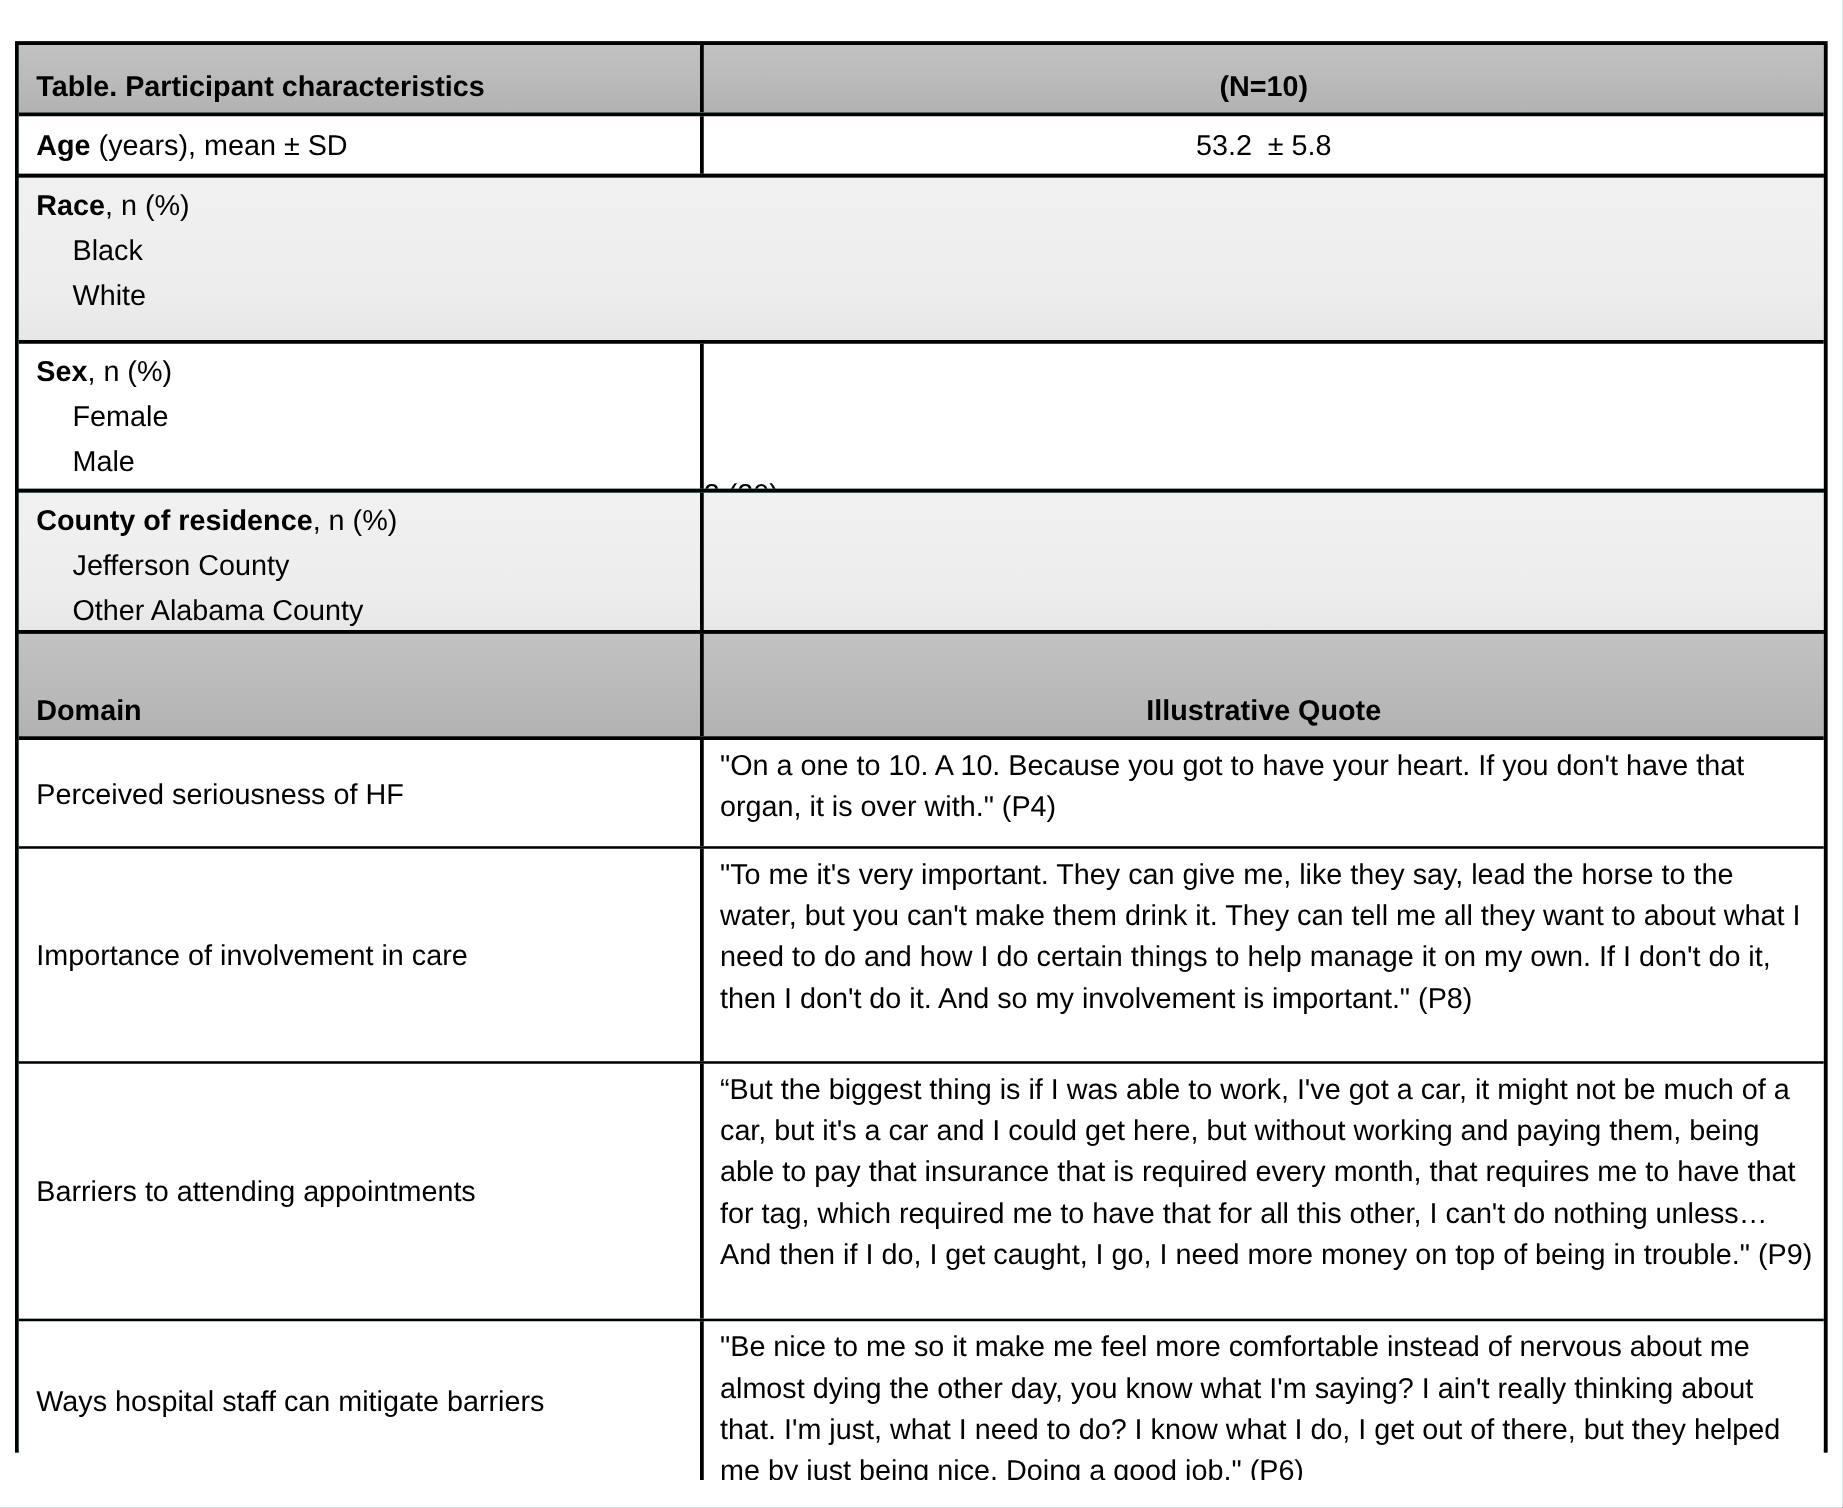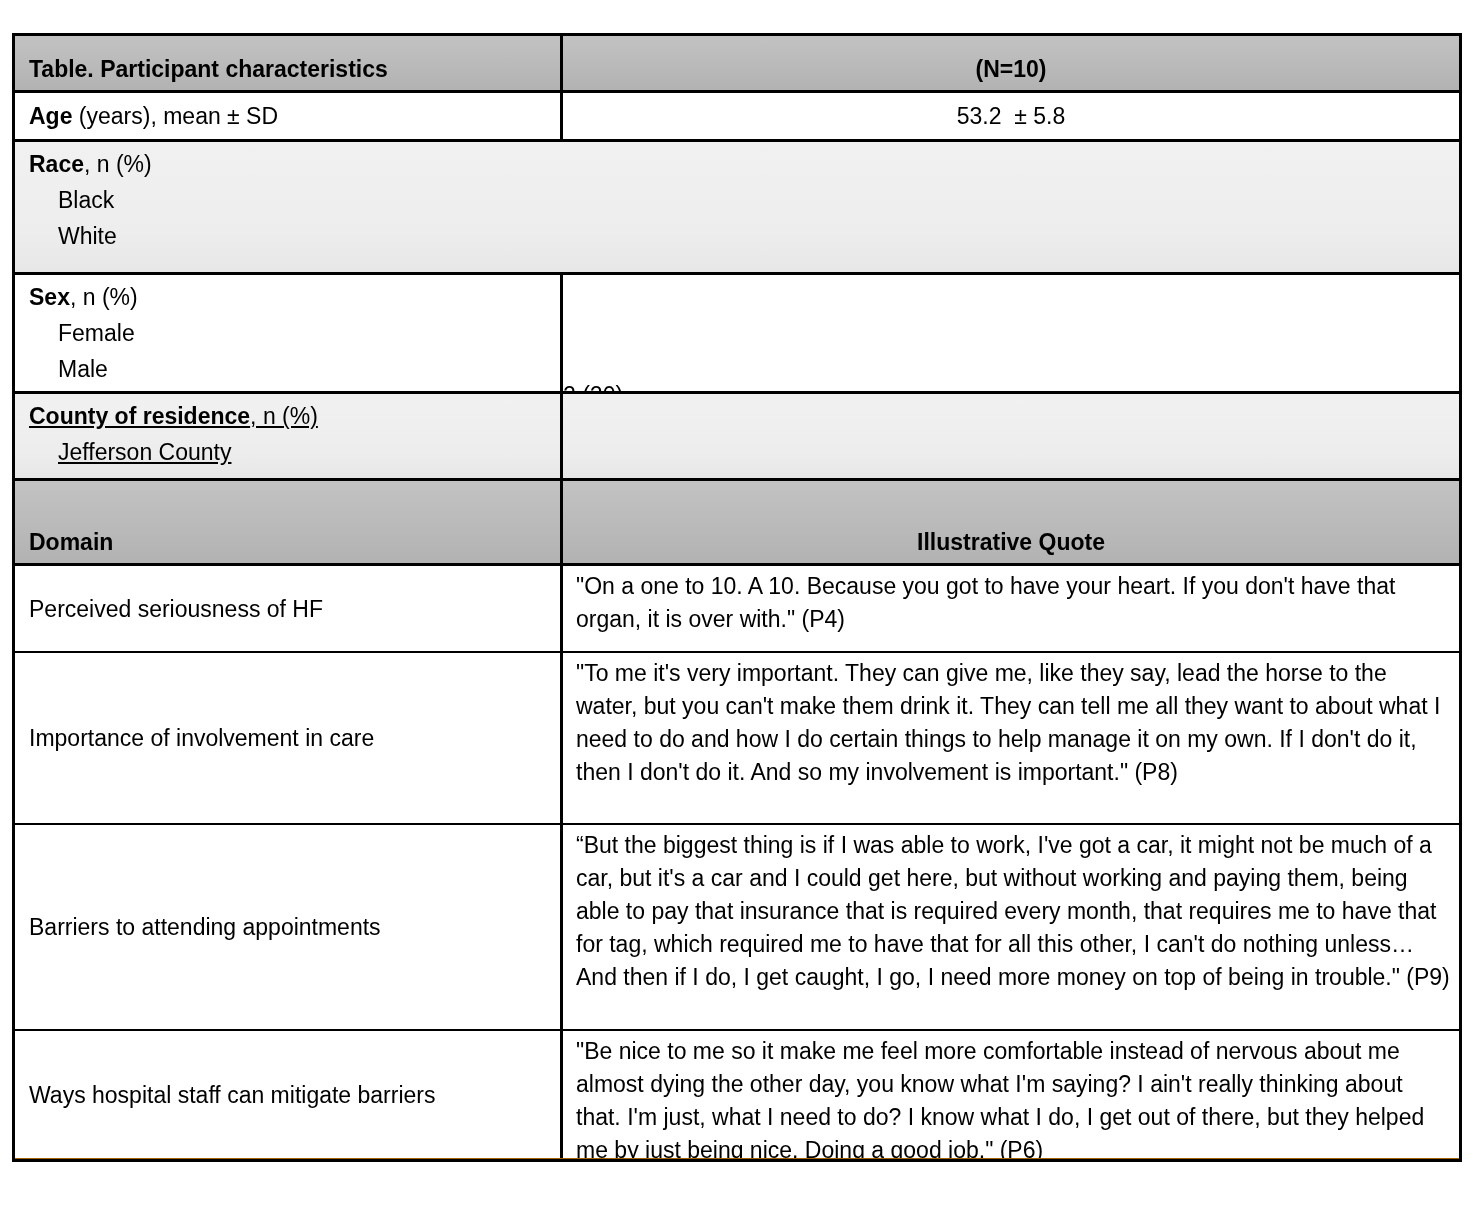--- a/index.html
+++ b/index.html
@@ -20,21 +20,21 @@
   .table {
     position: absolute;
     left: 12px;
     top: 33px;
     width: 1450px;
     height: 1129px;
     box-sizing: border-box;
     border: 3px solid var(--border-black, #000);
     display: flex;
     flex-direction: column;
-    background: #a16207;
+    background: #0f766e;
   }
   .row {
     display: flex;
     flex-direction: row;
     box-sizing: border-box;
     flex: 0 0 auto;
   }
   .bt3 { border-top: 3px solid var(--border-black, #000); }
   .bt2 { border-top: 2px solid var(--border-black, #000); }
   .bg-gray  { background: linear-gradient(180deg, #c2c2c2 0%, var(--header-gray, #b9b9b9) 60%, #b2b2b2 100%); }
@@ -52,21 +52,21 @@
     box-sizing: border-box;
     border-left: 3px solid var(--border-black, #000);
     overflow: hidden;
   }
 
   
   .row-header1     { height: 54px; }
   .row-age         { height: 49px; }
   .sec-race        { height: 133px; flex-direction: column; }
   .sec-sex         { height: 119px; }
-  .sec-county      { height: 87px; text-decoration: underline; }
+  .sec-county      { height: 113px; }
   .row-domhdr      { height: 85px; justify-content: center; }
   .row-q1          { height: 88px; }
   .row-q2          { height: 172px; }
   .row-q3          { height: 206px; }
   .row-q4          { height: 129px; }
 
   .v-bottom { display: flex; align-items: flex-end; padding-bottom: 7px; }
   .v-center { display: flex; align-items: center; }
   .h-center { justify-content: center; text-align: center; }
 

